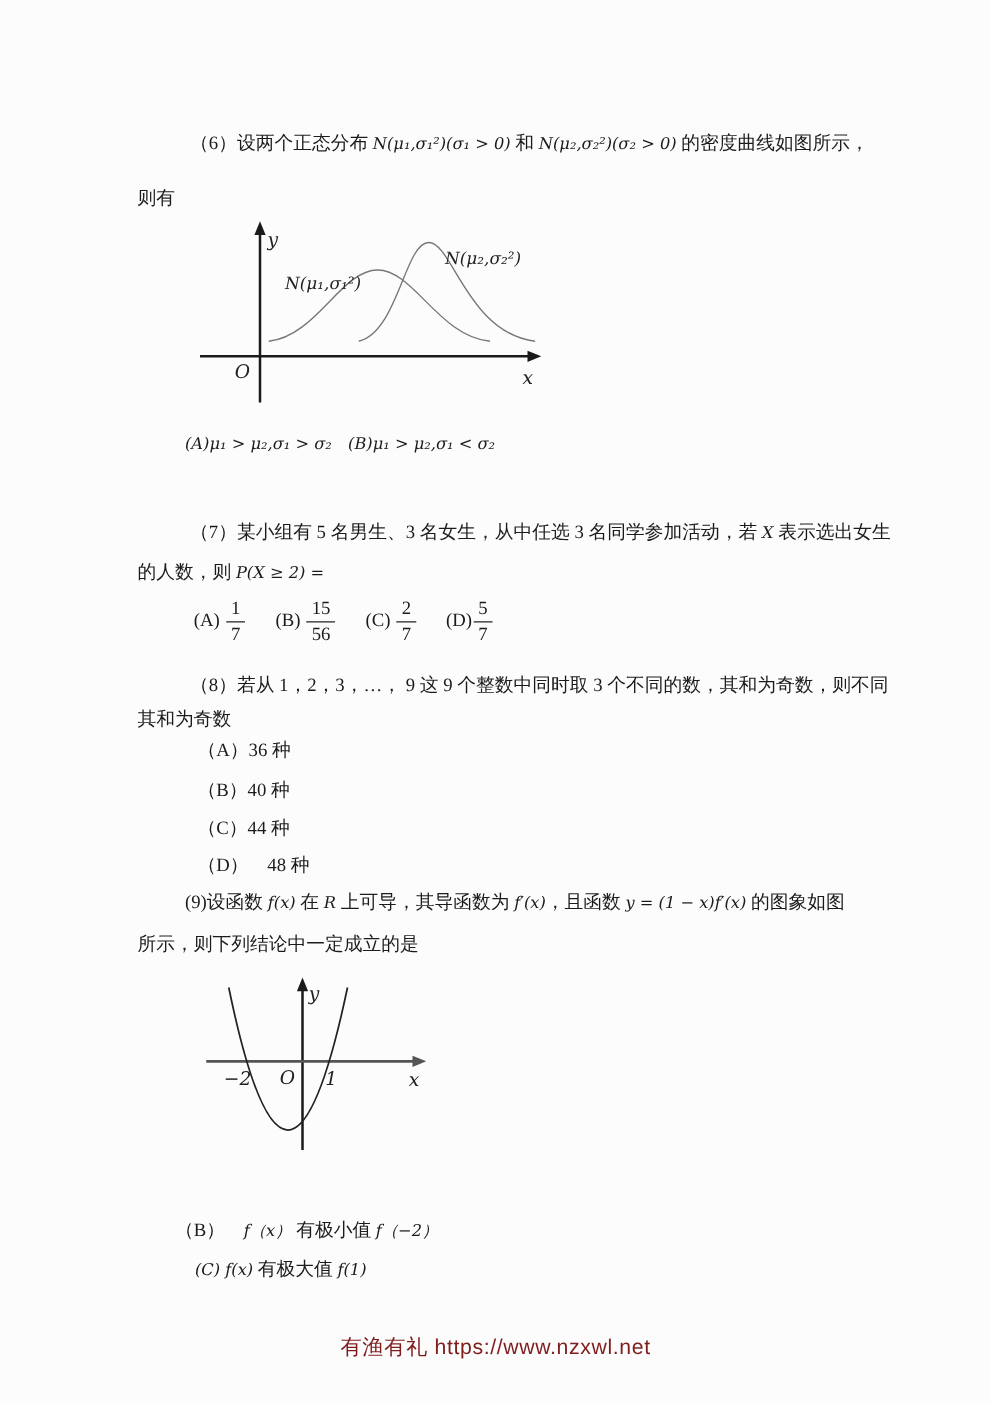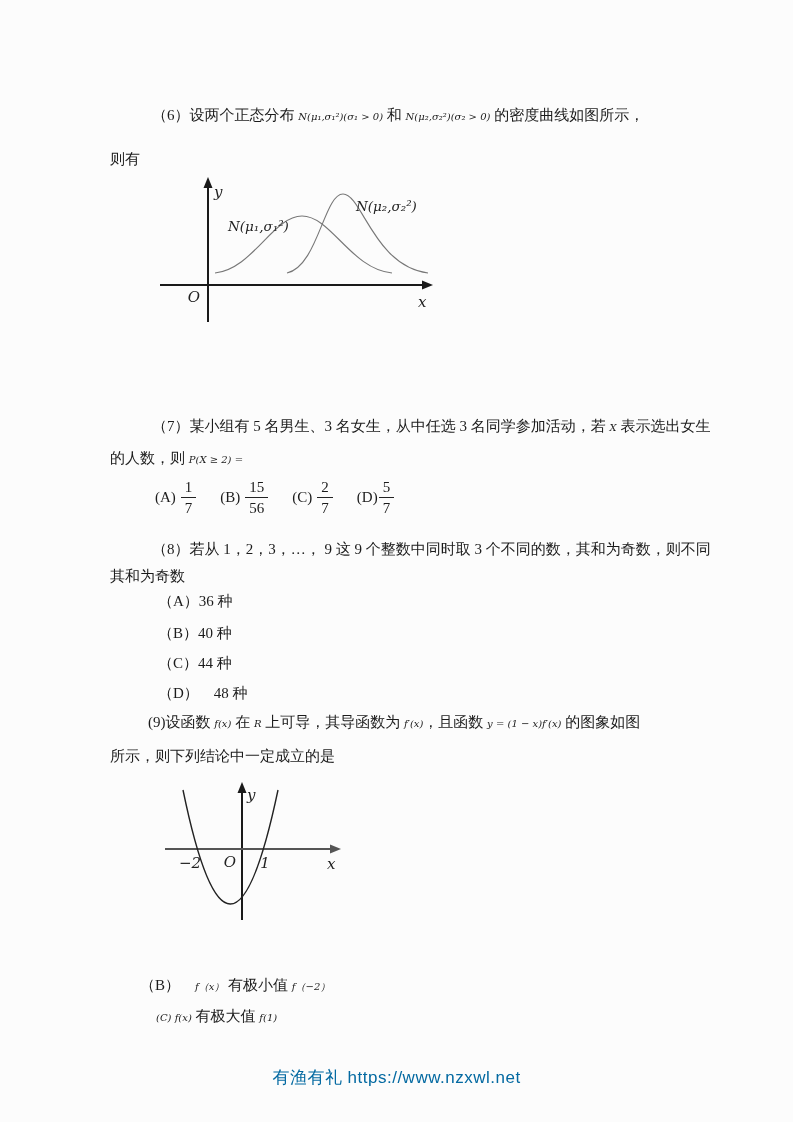--- a/index.html
+++ b/index.html
@@ -16,21 +16,21 @@
     position:absolute;
     font-size:15px;
     line-height:24px;
     white-space:pre;
     color:#1b1b1b;
   }
   .line .t{font-family:"Liberation Serif","DejaVu Serif",serif;font-style:normal;}
   .line .m, .m{
     font-family:"DejaVu Serif","Liberation Serif",serif;
     font-style:italic;
-    font-size:10px;
+    font-size:13px;
   }
   
   .q7opts{
     position:absolute;
     display:flex;
     align-items:center;
   }
   .opt7{display:flex;align-items:center;margin-right:24px;}
   .opt7 .olabel{font-size:15px;margin-right:5px;font-family:"Liberation Serif","DejaVu Serif",serif;}
   .frac{
@@ -44,21 +44,21 @@
     font-family:"DejaVu Serif","Liberation Serif",serif;
     font-style:italic;
     fill:#222;
   }
   .footer{
     position:absolute;
     left:0;width:100%;
     text-align:center;
     font-family:"Liberation Sans","DejaVu Sans",sans-serif;
     font-size:17px;
-    color:#0369a1;
+    color:#7f1d1d;
     letter-spacing:0.5px;
   }
 </style>
 </head>
 <body>
 
 <div class="page">
 
   <div class="line" style="top:103px;left:152px;"><span class="t">（6）设两个正态分布 </span><span class="m">N(μ₁,σ₁²)(σ₁ &gt; 0)</span><span class="t"> 和 </span><span class="m">N(μ₂,σ₂²)(σ₂ &gt; 0)</span><span class="t"> 的密度曲线如图所示，</span></div>
   <div class="line" style="top:147px;left:110px;"><span class="t">则有</span></div>
@@ -70,20 +70,21 @@
     <polygon points="283,110 272,105.5 272,114.5" fill="#1a1a1a"></polygon>
     <path d="M 65 98 C 103 94 123 41 152 41 C 181 41 201 94 242 98" fill="none" stroke="#777" stroke-width="1.1"></path>
     <path d="M 137 98 C 168 91 174 19 193 19 C 212 19 224 91 278 98" fill="none" stroke="#777" stroke-width="1.1"></path>
     <text x="44" y="127" font-size="15" text-anchor="middle">O</text>
     <text x="64" y="22" font-size="15">y</text>
     <text x="268" y="132" font-size="15">x</text>
     <text x="78" y="56" font-size="13.5">N(μ₁,σ₁²)</text>
     <text x="206" y="36" font-size="13.5">N(μ₂,σ₂²)</text>
   </svg>
 
+  <div class="line m" style="top:344px;left:148px;">(A)μ₁ &gt; μ₂,σ₁ &gt; σ₂　(B)μ₁ &gt; μ₂,σ₁ &lt; σ₂</div>
 
   <div class="line" style="top:414px;left:152px;"><span class="t">（7）某小组有 5 名男生、3 名女生，从中任选 3 名同学参加活动，若 </span><span class="m">X</span><span class="t"> 表示选出女生</span></div>
   <div class="line" style="top:446px;left:110px;text-align:right;"><span class="t">的人数，则 </span><span class="m">P(X ≥ 2) =</span></div>
 
   <div class="q7opts" style="top:477px;left:155px;">
     <span class="opt7">
       <span class="olabel">(A)</span>
       <span class="frac">
         <span class="num">1</span>
         <span class="den">7</span>

